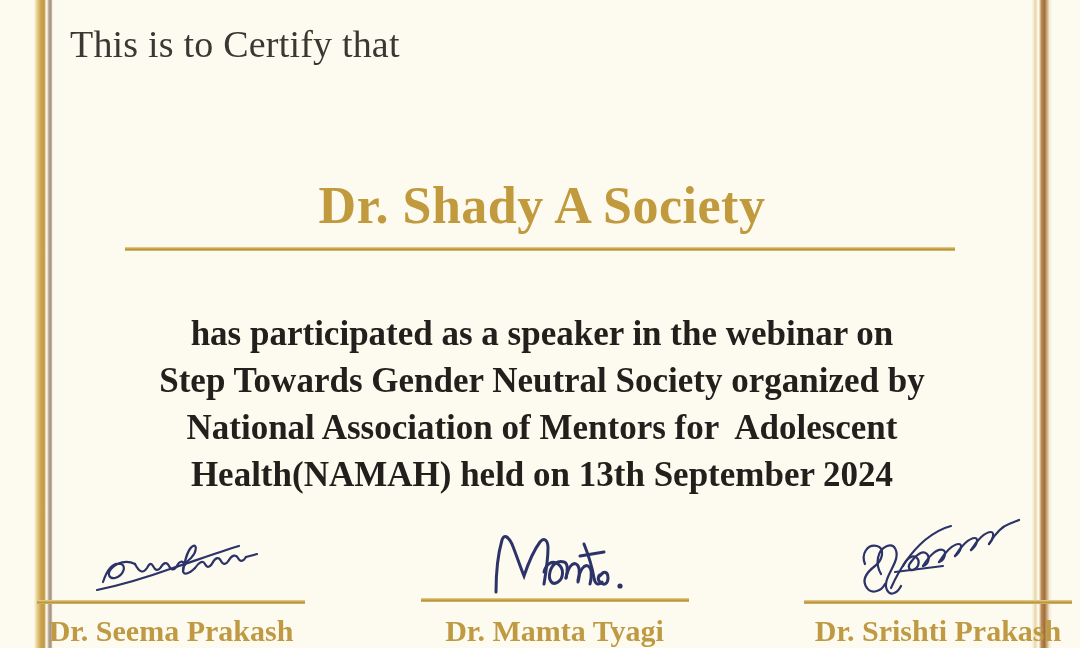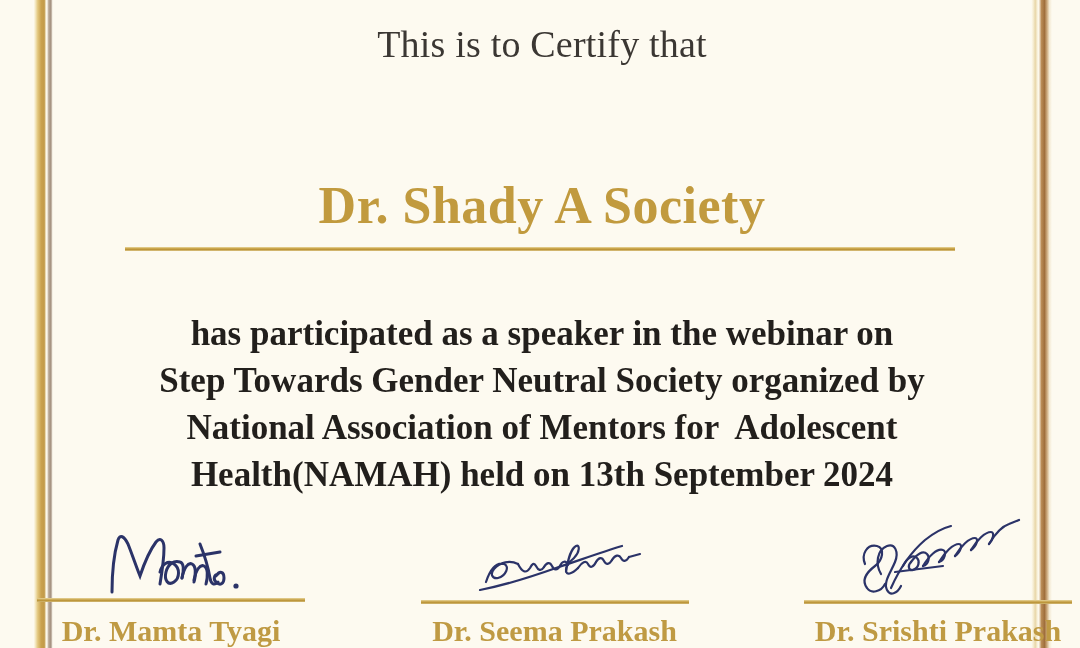--- a/index.html
+++ b/index.html
@@ -74,21 +74,20 @@
     right: 66px;
     top: 0;
     bottom: 0;
   }
 
   .certify-line {
     position: absolute;
     top: 22px;
     left: 0;
     right: 0;
-    text-align: center;
     font-size: 38px;
     color: #3b3733;
     letter-spacing: 0.2px;
     font-family: "Liberation Serif", "DejaVu Serif", serif;
   }
 
   .recipient-name {
     position: absolute;
     top: 176px;
     left: 0;
@@ -208,59 +207,59 @@
     <div class="body-text">
       <span class="body-line">has participated as a speaker in the webinar on</span>
       <span class="body-line">Step Towards Gender Neutral Society organized by</span>
       <span class="body-line">National Association of Mentors for  Adolescent</span>
       <span class="body-line">Health(NAMAH) held on 13th September 2024</span>
     </div>
 
   </div>
 
   <div class="signatures">
-
-    <div class="sig-block block-2">
-      <div class="sig-mark">
-        <svg width="150" height="70" viewBox="0 0 150 70" fill="none" xmlns="http://www.w3.org/2000/svg" aria-hidden="true">
-          <g stroke="#2b3368" stroke-width="3" stroke-linecap="round" fill="none">
-            <path d="M16 66 C16 48 18 28 22 14 C24 8 28 10 32 18 C36 28 40 40 44 50 C48 38 54 24 60 16 C64 11 68 14 68 22 C68 34 66 46 64 58"></path>
-            <path d="M64 46 C66 38 72 34 78 38 C84 42 84 52 78 56 C72 60 68 54 70 46 C72 38 78 34 84 36 C88 37 88 44 86 52"></path>
-            <path d="M86 52 C88 42 92 36 96 38 C100 40 100 48 98 56"></path>
-            <path d="M98 54 C100 44 104 38 108 40 C112 42 112 50 110 58"></path>
-            <path d="M104 18 C108 28 112 40 114 52 C115 58 118 60 122 56"></path>
-            <path d="M100 30 L124 26"></path>
-            <path d="M120 50 C124 44 128 46 128 52 C128 58 124 60 120 56 C117 53 118 49 122 48"></path>
-          </g>
-          <circle cx="140" cy="60" r="2.6" fill="#2b3368"></circle>
-        </svg>
-      </div>
-      <div class="sig-rule"></div>
-      <div class="sig-name">Dr. Mamta Tyagi</div>
-    </div>
 
     <div class="sig-block block-1">
       <div class="sig-mark">
         <svg width="185" height="72" viewBox="0 0 185 72" fill="none" xmlns="http://www.w3.org/2000/svg" aria-hidden="true">
           <g stroke="#2b3368" stroke-width="2.2" stroke-linecap="round" fill="none">
             <path d="M18 66 C38 62 66 54 94 44 C118 36 140 28 160 22"></path>
             <path d="M24 58 C28 46 34 38 42 40 C48 42 44 52 36 54 C30 55 28 50 32 45 C38 38 48 36 56 40"></path>
             <path d="M56 40 C60 48 64 50 68 44 C70 40 72 38 74 42 C76 46 79 48 82 43"></path>
             <path d="M82 43 C85 38 88 38 90 42 C92 46 95 47 98 42"></path>
             <path d="M98 42 C100 37 104 36 106 41"></path>
             <path d="M104 48 C106 34 110 24 114 22 C118 20 118 28 112 34 C108 38 104 40 104 46 C104 52 110 50 116 44"></path>
             <path d="M116 44 C120 38 124 36 126 40 C128 44 131 44 134 38"></path>
             <path d="M134 38 C137 33 140 33 142 37 C144 41 147 41 150 36"></path>
             <path d="M150 36 C153 31 157 30 159 34 C161 38 164 38 167 33"></path>
             <path d="M167 33 L178 30"></path>
           </g>
         </svg>
       </div>
       <div class="sig-rule"></div>
       <div class="sig-name">Dr. Seema Prakash</div>
+    </div>
+
+    <div class="sig-block block-2">
+      <div class="sig-mark">
+        <svg width="150" height="70" viewBox="0 0 150 70" fill="none" xmlns="http://www.w3.org/2000/svg" aria-hidden="true">
+          <g stroke="#2b3368" stroke-width="3" stroke-linecap="round" fill="none">
+            <path d="M16 66 C16 48 18 28 22 14 C24 8 28 10 32 18 C36 28 40 40 44 50 C48 38 54 24 60 16 C64 11 68 14 68 22 C68 34 66 46 64 58"></path>
+            <path d="M64 46 C66 38 72 34 78 38 C84 42 84 52 78 56 C72 60 68 54 70 46 C72 38 78 34 84 36 C88 37 88 44 86 52"></path>
+            <path d="M86 52 C88 42 92 36 96 38 C100 40 100 48 98 56"></path>
+            <path d="M98 54 C100 44 104 38 108 40 C112 42 112 50 110 58"></path>
+            <path d="M104 18 C108 28 112 40 114 52 C115 58 118 60 122 56"></path>
+            <path d="M100 30 L124 26"></path>
+            <path d="M120 50 C124 44 128 46 128 52 C128 58 124 60 120 56 C117 53 118 49 122 48"></path>
+          </g>
+          <circle cx="140" cy="60" r="2.6" fill="#2b3368"></circle>
+        </svg>
+      </div>
+      <div class="sig-rule"></div>
+      <div class="sig-name">Dr. Mamta Tyagi</div>
     </div>
 
     <div class="sig-block block-3">
       <div class="sig-mark">
         <svg width="175" height="90" viewBox="0 0 175 90" fill="none" xmlns="http://www.w3.org/2000/svg" aria-hidden="true">
           <g stroke="#2b3368" stroke-width="2.2" stroke-linecap="round" fill="none">
             <path d="M14 56 C10 46 16 36 26 38 C34 40 32 52 24 58 C16 64 10 72 16 80 C20 86 30 84 34 76"></path>
             <path d="M30 66 C24 56 26 42 36 38 C44 35 48 44 44 54 C40 64 32 74 36 82 C39 88 46 86 50 78"></path>
             <path d="M40 80 C48 62 60 44 74 32 C84 24 92 20 100 18"></path>
             <path d="M52 58 C56 50 62 46 66 50 C69 53 68 60 62 62 C58 63 56 58 60 54"></path>

